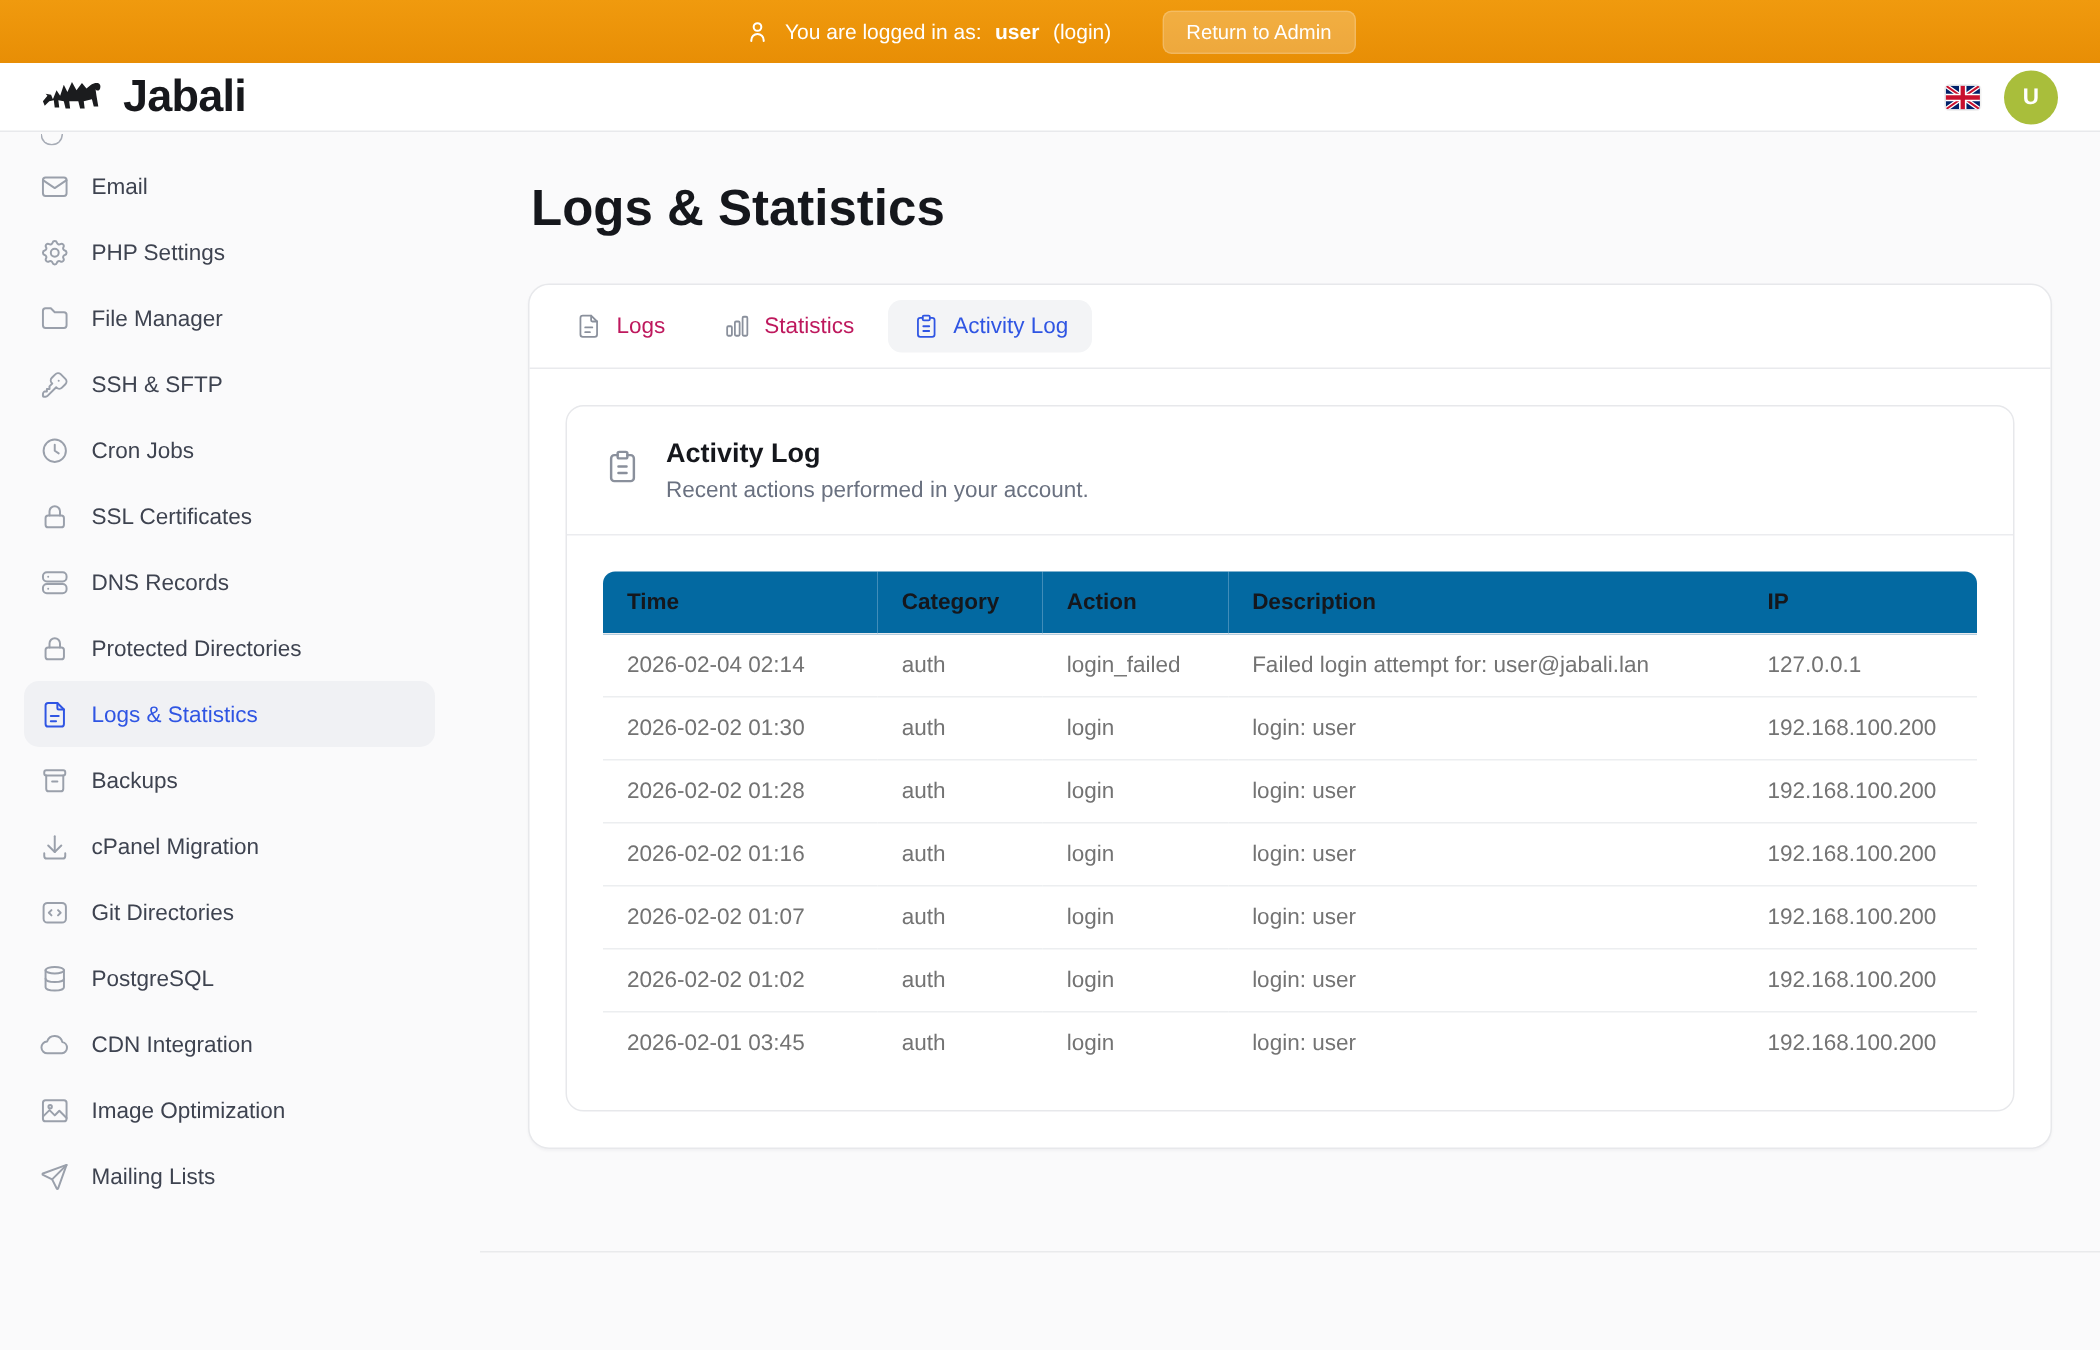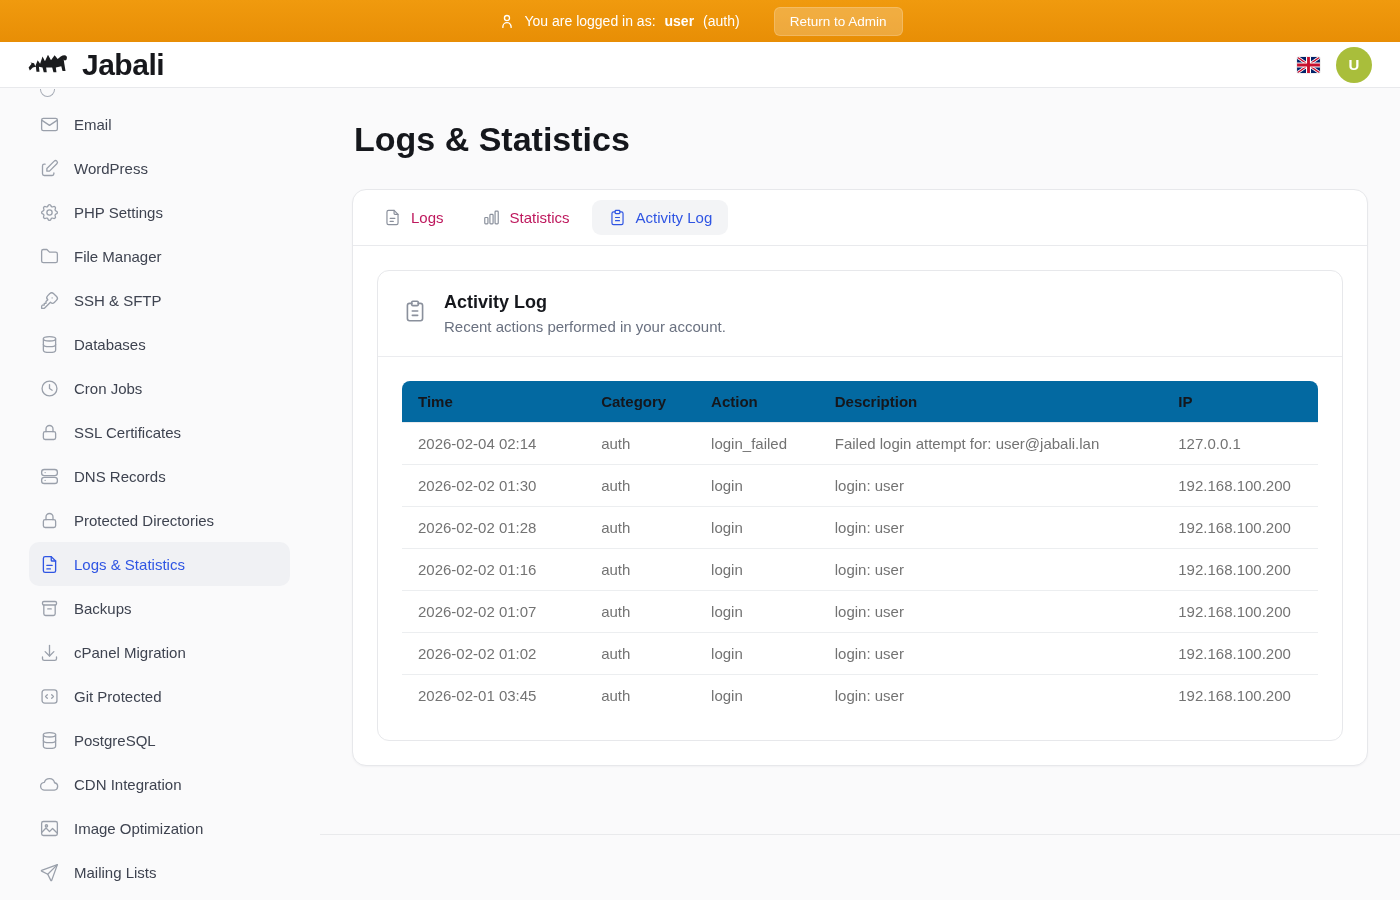--- a/index.html
+++ b/index.html
@@ -45,21 +45,21 @@
     background:#a9be3b; color:#fff;
     font-size:15px; font-weight:bold;
     display:flex; align-items:center; justify-content:center;
     cursor:pointer;
   }
 
   
   .layout { display:flex; height:796px; }
 
   
-  .sidebar { width:320px; flex:0 0 320px; padding:1px 30px 0 29px; overflow:hidden; }
+  .sidebar { width:320px; flex:0 0 320px; padding:1px 30px 0 16px; overflow:hidden; }
   .partial-icon {
     width:15px; height:8px; margin:0 0 5px 11px;
     border:1.7px solid #a7acb6; border-top:none;
     border-radius:0 0 8px 8px;
   }
   .nav-item {
     height:44px; display:flex; align-items:center; gap:14px;
     padding:0 10px; border-radius:10px;
     font-size:15px; color:#3e4350; cursor:pointer;
   }
@@ -117,21 +117,21 @@
 <div class="topbar">
   <span class="who">
     <span class="ic">
       <svg width="18" height="18" viewBox="0 0 24 24" fill="none" stroke="#fff" stroke-width="1.8" stroke-linecap="round" stroke-linejoin="round">
         <circle cx="12" cy="8" r="3.4"></circle>
           <path d="M6.5 20.5v-.8a5.5 5.5 0 0 1 11 0v.8"></path>
       </svg>
     </span>
     <span>You are logged in as:</span>
     <b>user</b>
-    <span>(auth)</span>
+    <span>(login)</span>
   </span>
   <button class="return-btn">Return to Admin</button>
 </div>
 
 <div class="appbar">
   <div class="brand">
     <span>
       <svg width="46" height="34" viewBox="0 0 76 56" fill="#1b1c1e">
         <path d="M12 30 L16 20 L20 26 L24 14 L28 22 L33 11 L38 20 L44 12 L49 18 L54 14
                  C60 10 66 12 64 18 C63 21 60 21 59 19
@@ -168,29 +168,20 @@
             <svg viewBox="0 0 24 24" width="21" height="21" fill="none" stroke="currentColor" stroke-width="1.5" stroke-linecap="round" stroke-linejoin="round">
               <rect x="3" y="5" width="18" height="14" rx="2"></rect>
               <path d="M3 7l9 6 9-6"></path>
             </svg>
           </span>
           <span>Email</span>
         </div>
         <div class="nav-item">
           <span class="ic">
             <svg viewBox="0 0 24 24" width="21" height="21" fill="none" stroke="currentColor" stroke-width="1.5" stroke-linecap="round" stroke-linejoin="round">
-              <path d="M7 7H6a2 2 0 0 0-2 2v9a2 2 0 0 0 2 2h9a2 2 0 0 0 2-2v-1"></path>
-              <path d="M20.4 6.6a2.1 2.1 0 0 0-3-3L9 12v3h3l8.4-8.4z"></path>
-            </svg>
-          </span>
-          <span>WordPress</span>
-        </div>
-        <div class="nav-item">
-          <span class="ic">
-            <svg viewBox="0 0 24 24" width="21" height="21" fill="none" stroke="currentColor" stroke-width="1.5" stroke-linecap="round" stroke-linejoin="round">
               <path d="M10.325 4.317c.426-1.756 2.924-1.756 3.35 0a1.724 1.724 0 0 0 2.573 1.066c1.543-.94 3.31.826 2.37 2.37a1.724 1.724 0 0 0 1.065 2.572c1.756.426 1.756 2.924 0 3.35a1.724 1.724 0 0 0-1.066 2.573c.94 1.543-.826 3.31-2.37 2.37a1.724 1.724 0 0 0-2.572 1.065c-.426 1.756-2.924 1.756-3.35 0a1.724 1.724 0 0 0-2.573-1.066c-1.543.94-3.31-.826-2.37-2.37a1.724 1.724 0 0 0-1.065-2.572c-1.756-.426-1.756-2.924 0-3.35a1.724 1.724 0 0 0 1.066-2.573c-.94-1.543.826-3.31 2.37-2.37 1 .608 2.296.07 2.572-1.065z"></path>
               <circle cx="12" cy="12" r="3"></circle>
             </svg>
           </span>
           <span>PHP Settings</span>
         </div>
         <div class="nav-item">
           <span class="ic">
             <svg viewBox="0 0 24 24" width="21" height="21" fill="none" stroke="currentColor" stroke-width="1.5" stroke-linecap="round" stroke-linejoin="round">
               <path d="M5 4h4l3 3h7a2 2 0 0 1 2 2v8a2 2 0 0 1-2 2H5a2 2 0 0 1-2-2V6a2 2 0 0 1 2-2z"></path>
@@ -199,30 +190,20 @@
           <span>File Manager</span>
         </div>
         <div class="nav-item">
           <span class="ic">
             <svg viewBox="0 0 24 24" width="21" height="21" fill="none" stroke="currentColor" stroke-width="1.5" stroke-linecap="round" stroke-linejoin="round">
               <path d="M16.5 3.9l3.6 3.6a2.9 2.9 0 0 1 0 4.1l-2.6 2.6a2.9 2.9 0 0 1-4.1 0l-.3-.3-6.6 6.6a2 2 0 0 1-1.4.6H3.6a.6.6 0 0 1-.6-.6v-1.5a2 2 0 0 1 .6-1.4l.4-.4h2v-2h2v-2l2.1-2.1-.3-.3a2.9 2.9 0 0 1 0-4.1l2.6-2.6a2.9 2.9 0 0 1 4.1-.2z"></path>
               <path d="M15 9h.01"></path>
             </svg>
           </span>
           <span>SSH &amp; SFTP</span>
-        </div>
-        <div class="nav-item">
-          <span class="ic">
-            <svg viewBox="0 0 24 24" width="21" height="21" fill="none" stroke="currentColor" stroke-width="1.5" stroke-linecap="round" stroke-linejoin="round">
-              <ellipse cx="12" cy="5.5" rx="7" ry="2.5"></ellipse>
-              <path d="M5 5.5v13c0 1.4 3.1 2.5 7 2.5s7-1.1 7-2.5v-13"></path>
-              <path d="M5 12c0 1.4 3.1 2.5 7 2.5s7-1.1 7-2.5"></path>
-            </svg>
-          </span>
-          <span>Databases</span>
         </div>
         <div class="nav-item">
           <span class="ic">
             <svg viewBox="0 0 24 24" width="21" height="21" fill="none" stroke="currentColor" stroke-width="1.5" stroke-linecap="round" stroke-linejoin="round">
               <circle cx="12" cy="12" r="8.5"></circle>
               <path d="M12 7.5V12l3 2"></path>
             </svg>
           </span>
           <span>Cron Jobs</span>
         </div>
@@ -285,21 +266,21 @@
           <span>cPanel Migration</span>
         </div>
         <div class="nav-item">
           <span class="ic">
             <svg viewBox="0 0 24 24" width="21" height="21" fill="none" stroke="currentColor" stroke-width="1.5" stroke-linecap="round" stroke-linejoin="round">
               <rect x="3.5" y="4.5" width="17" height="15" rx="3"></rect>
               <path d="M9.5 10l-2 2 2 2"></path>
               <path d="M14.5 10l2 2-2 2"></path>
             </svg>
           </span>
-          <span>Git Protected</span>
+          <span>Git Directories</span>
         </div>
         <div class="nav-item">
           <span class="ic">
             <svg viewBox="0 0 24 24" width="21" height="21" fill="none" stroke="currentColor" stroke-width="1.5" stroke-linecap="round" stroke-linejoin="round">
               <ellipse cx="12" cy="5.5" rx="7" ry="2.5"></ellipse>
               <path d="M5 5.5v13c0 1.4 3.1 2.5 7 2.5s7-1.1 7-2.5v-13"></path>
               <path d="M5 12c0 1.4 3.1 2.5 7 2.5s7-1.1 7-2.5"></path>
             </svg>
           </span>
           <span>PostgreSQL</span>

